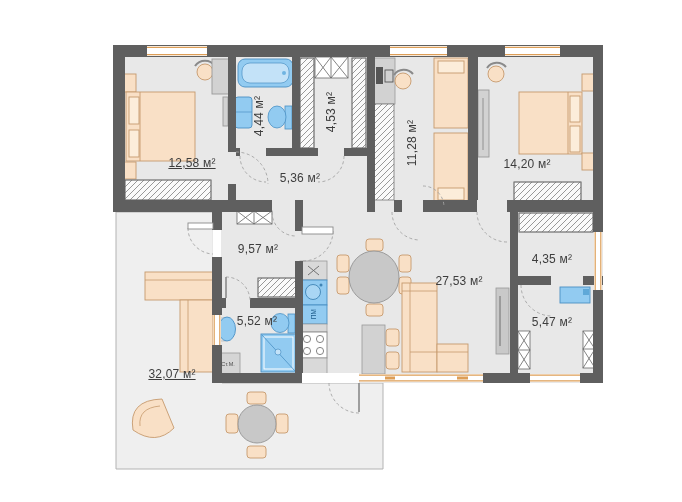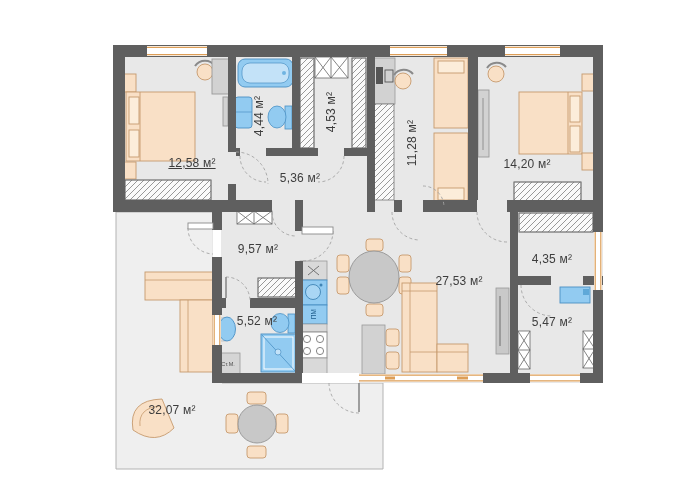--- a/index.html
+++ b/index.html
@@ -288,16 +288,16 @@
   <div class="lbl rot" style="left:259px;top:116px;">4,44 м²</div>
   <div class="lbl rot" style="left:331px;top:112px;">4,53 м²</div>
   <div class="lbl" style="left:300px;top:178px;">5,36 м²</div>
   <div class="lbl rot" style="left:412px;top:143px;">11,28 м²</div>
   <div class="lbl" style="left:527px;top:164px;">14,20 м²</div>
   <div class="lbl" style="left:258px;top:249px;">9,57 м²</div>
   <div class="lbl" style="left:459px;top:281px;">27,53 м²</div>
   <div class="lbl" style="left:552px;top:259px;text-align:right;">4,35 м²</div>
   <div class="lbl" style="left:257px;top:321px;">5,52 м²</div>
   <div class="lbl" style="left:552px;top:322px;">5,47 м²</div>
-  <div class="lbl" style="left:172px;top:410px;">32,07 м²</div>
+  <div class="lbl" style="left:172px;top:374px;text-decoration:underline;">32,07 м²</div>
   <div class="lbl mini" style="left:228px;top:364px;">Ст.М.</div>
   <div class="lbl pm" style="left:313px;top:314px;">ПМ</div>
 </div>
 
 </body></html>

